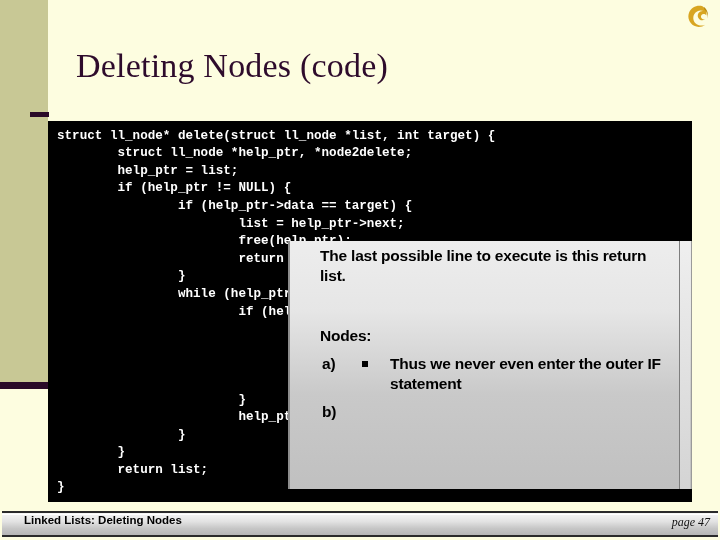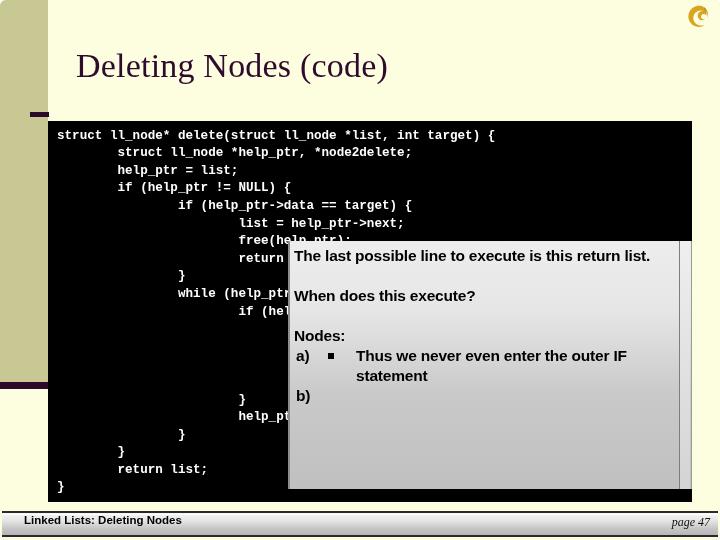--- a/index.html
+++ b/index.html
@@ -7,21 +7,20 @@
     padding: 0;
     background: #ffffff;
   }
   #slide {
     position: relative;
     width: 720px;
     height: 540px;
     overflow: hidden;
     background: #bef264;
     font-family: "Liberation Sans", sans-serif;
-    border-radius: 6px;
   }
 
   
   .bg-main {
     position: absolute;
     left: 0; top: 0;
     width: 720px; height: 508px;
     background: #fdfde0;
   }
   .sidebar-khaki {
@@ -96,21 +95,21 @@
   }
   .callout-scroll {
     position: absolute;
     right: 2px; top: 0;
     width: 10px; height: 100%;
     background: linear-gradient(to bottom, #efefef, #d4d4d4);
     border-left: 1px solid #7e7e7e;
   }
   .callout-body {
     position: relative;
-    padding: 5px 18px 0 4px;
+    padding: 5px 18px 0 30px;
     color: #000000;
     font-family: "Liberation Sans", sans-serif;
     font-size: 15.5px;
     line-height: 20px;
     font-weight: bold;
     letter-spacing: -0.2px;
   }
   .callout-line { margin: 0; }
   .callout-blank { height: 20px; }
   .callout-list {
@@ -123,21 +122,21 @@
     padding-left: 26px;
     margin: 0;
   }
   .callout-item .marker {
     position: absolute;
     left: 2px; top: 0;
   }
   .callout-sub {
     position: relative;
     padding-left: 62px;
-    margin: 0;
+    margin: 8px;
   }
   .callout-sub .sq {
     position: absolute;
     left: 34px; top: 7px;
     width: 6px; height: 6px;
     background: #000;
   }
 
   
   .footer {
@@ -222,21 +221,20 @@
                 }
         }
         return list;
 }</pre>
 
   <div class="callout">
     <div class="callout-scroll"></div>
     <div class="callout-body">
       <p class="callout-line">The last possible line to execute is this return list.</p>
       <div class="callout-blank"></div>
-      <p class="callout-line">When does this execute?</p>
       <div class="callout-blank"></div>
       <p class="callout-line">Nodes:</p>
       <ul class="callout-list">
         <li class="callout-item">
           <span class="marker">a)</span>
         </li>
         <li class="callout-sub">
           <span class="sq"></span>
           <span>Thus we never even enter the outer IF statement</span>
         </li>

